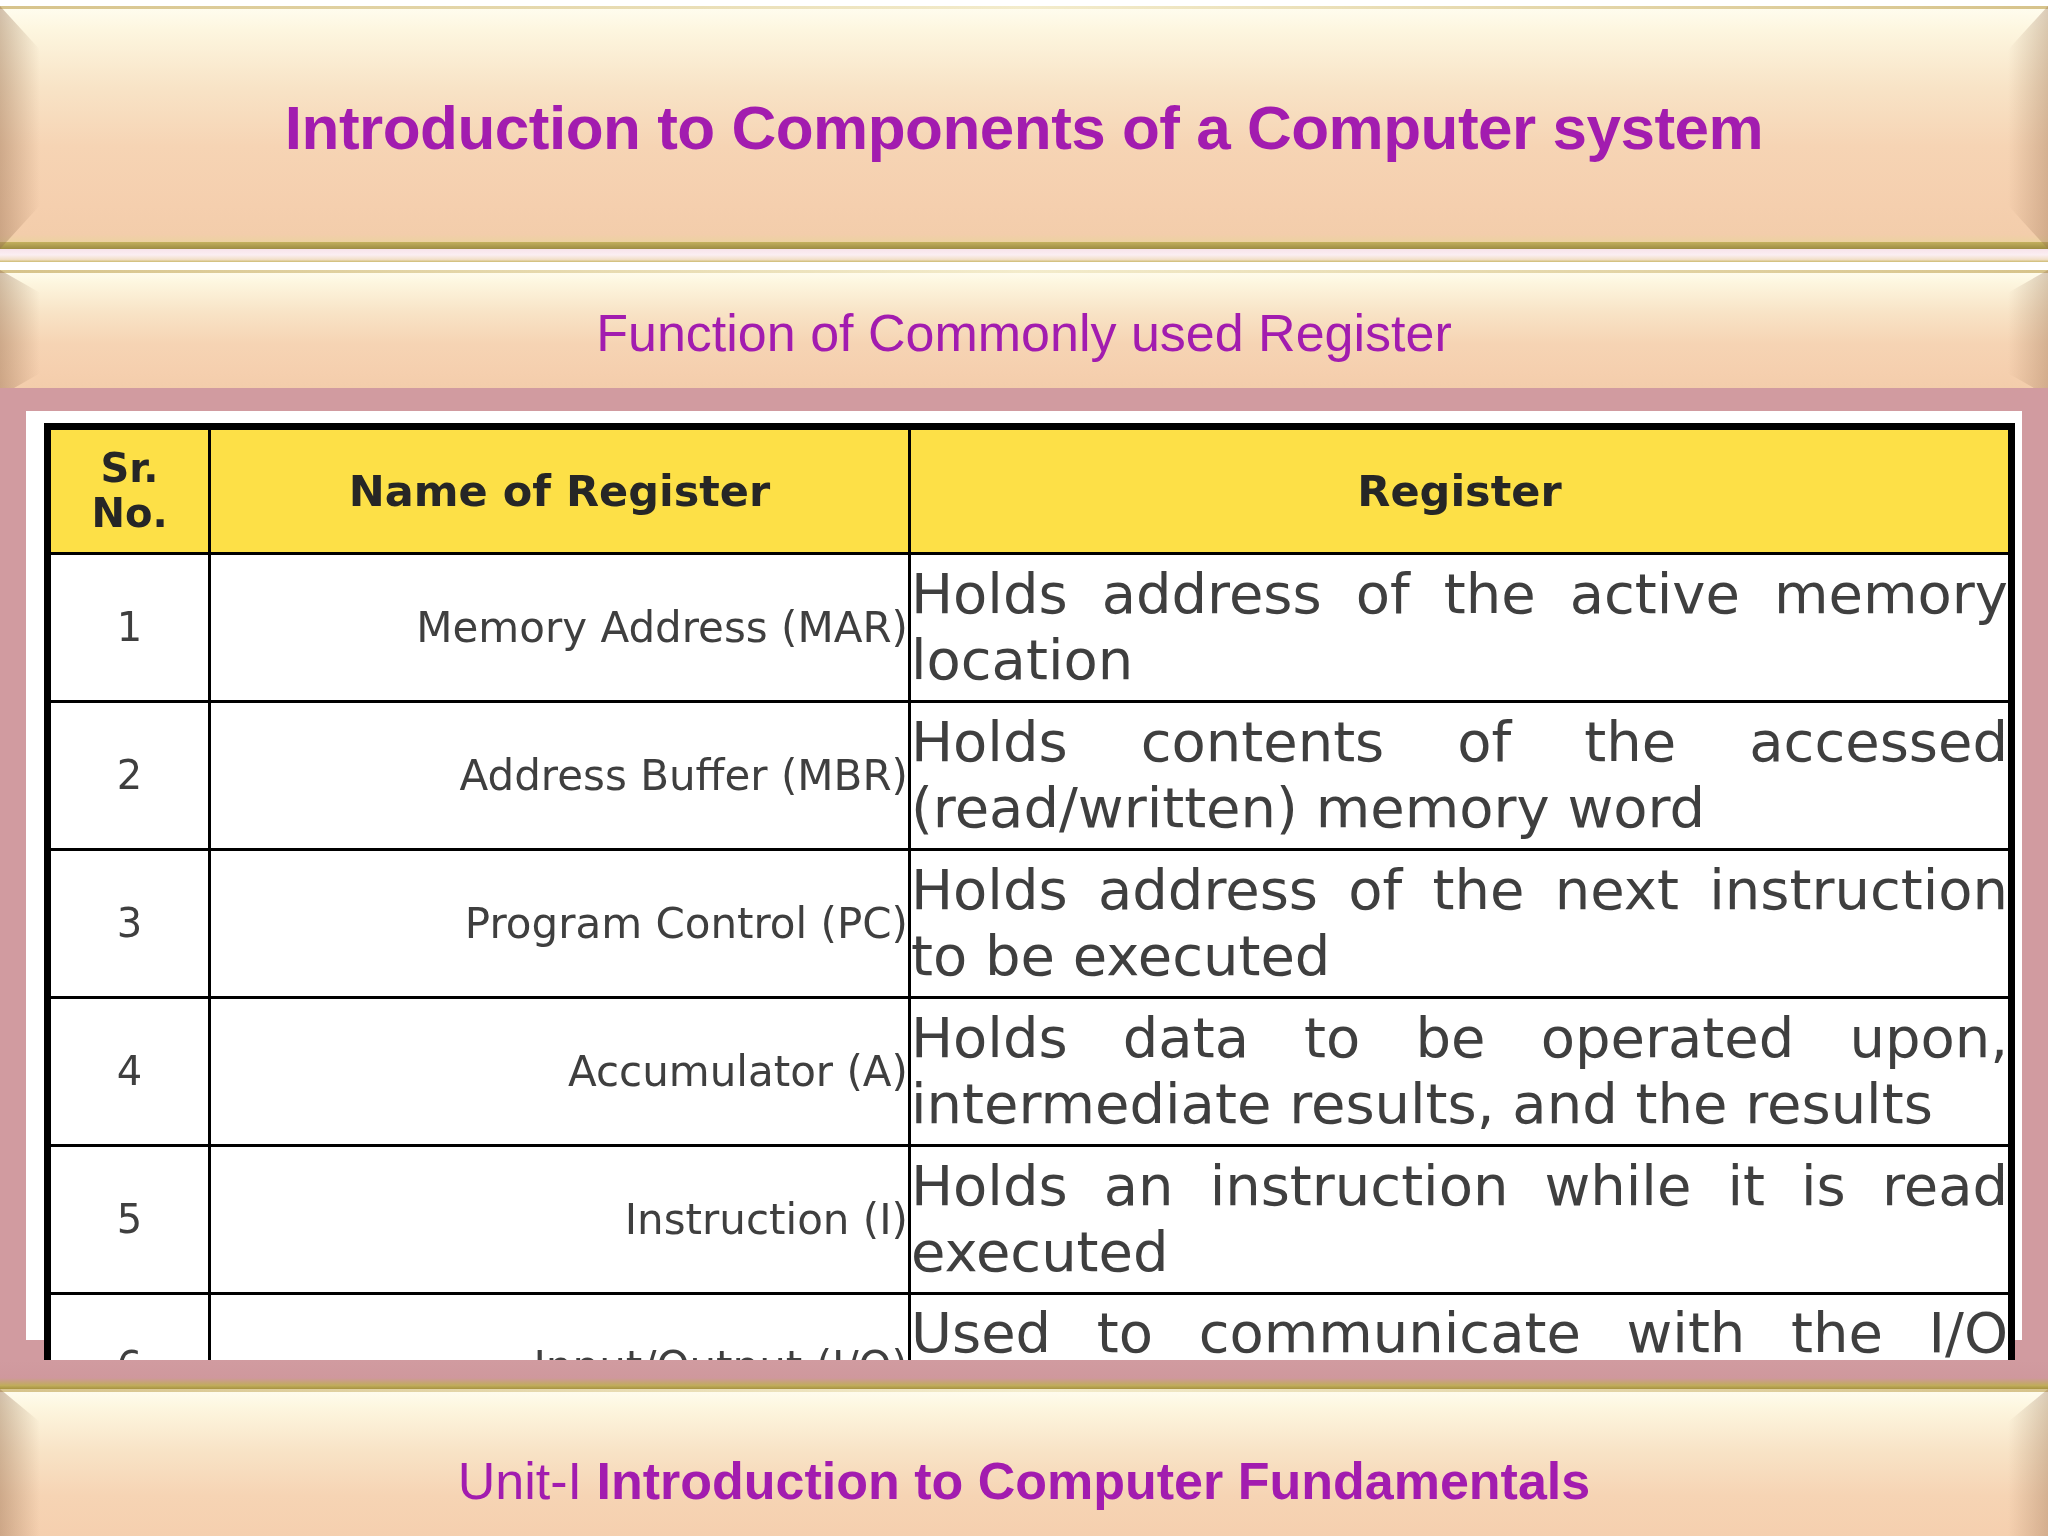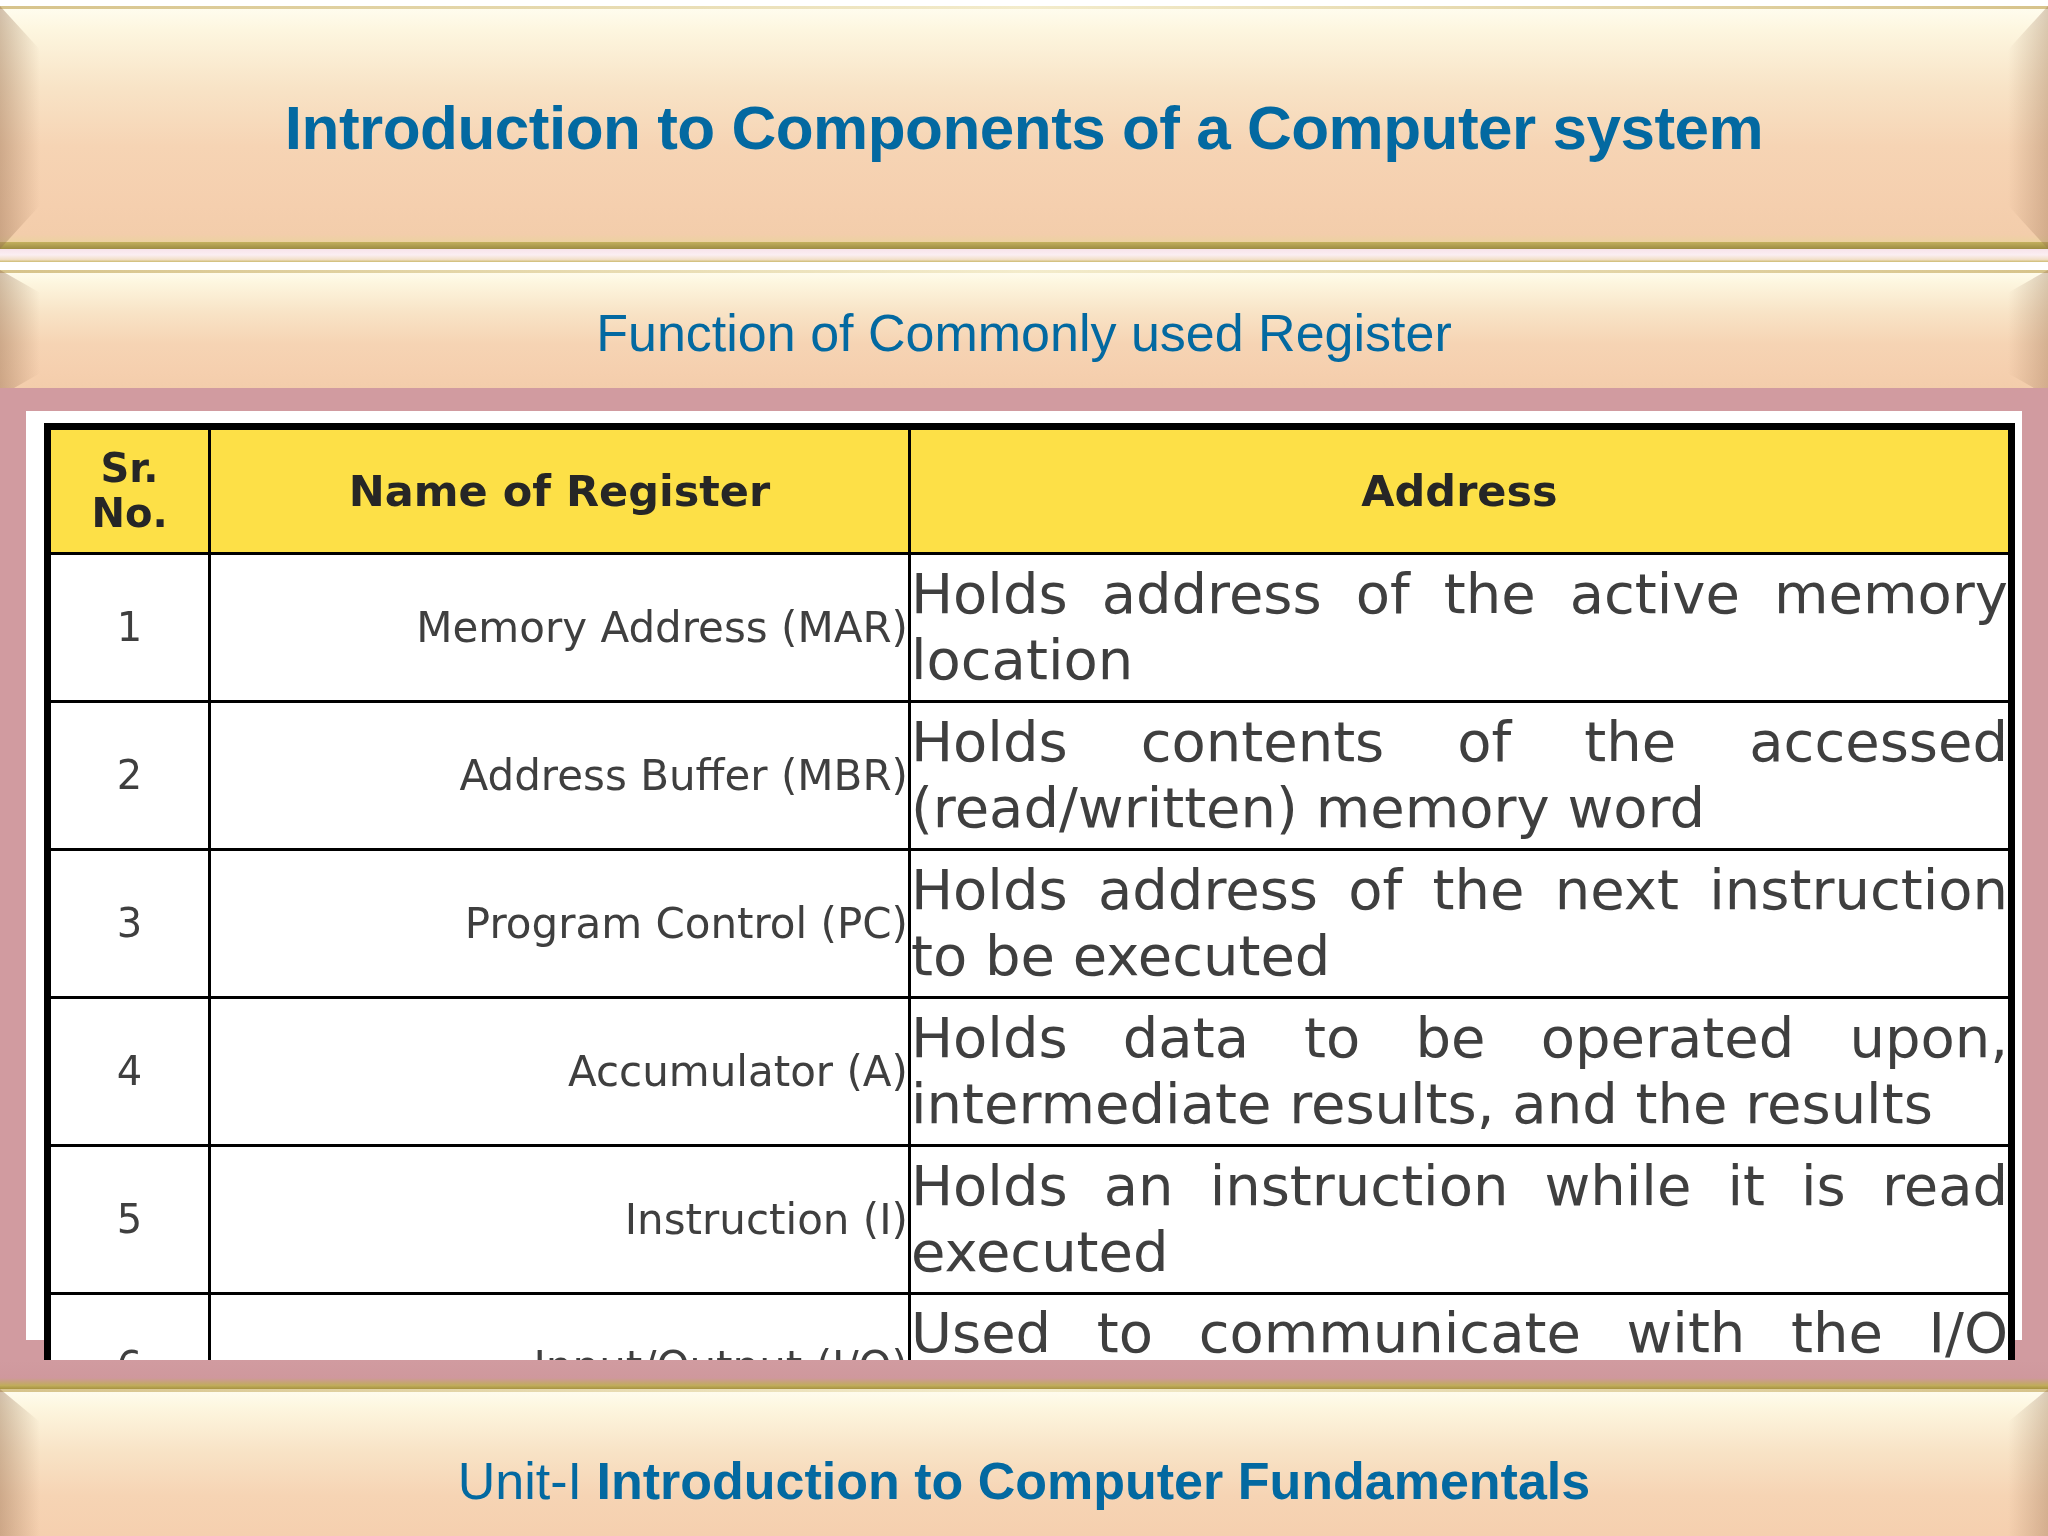--- a/index.html
+++ b/index.html
@@ -70,21 +70,21 @@
   }
   .ribbon-botline {
     position: absolute;
     left: 0; right: 0; bottom: 0;
     height: 7px;
     background: linear-gradient(to bottom, #c3b05e, #9d8c42);
   }
   .ribbon-text {
     position: relative;
     z-index: 4;
-    color: #0369a1;
+    color: #a21caf;
     text-align: center;
     white-space: nowrap;
     line-height: 1;
   }
 
   #title-ribbon { top: 6px; height: 243px; }
   #title-ribbon .ribbon-text {
     font-size: 62px;
     font-weight: bold;
     letter-spacing: -0.5px;
@@ -240,21 +240,21 @@
           <col class="c-name">
           <col class="c-fn">
         </colgroup>
         <thead>
           <tr>
             <th class="h-sr">
               <span>Sr.</span><br>
               <span>No.</span>
             </th>
             <th>Name of Register</th>
-            <th>Address</th>
+            <th>Register</th>
           </tr>
         </thead>
         <tbody>
           <tr class="data-row">
             <td class="cell-sr">1</td>
             <td class="cell-name">Memory Address (MAR)</td>
             <td class="cell-fn">Holds address of the active memory location</td>
           </tr>
           <tr class="data-row">
             <td class="cell-sr">2</td>

